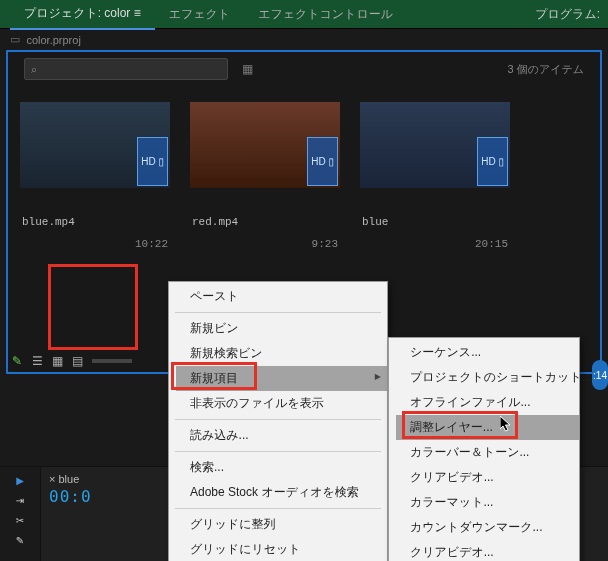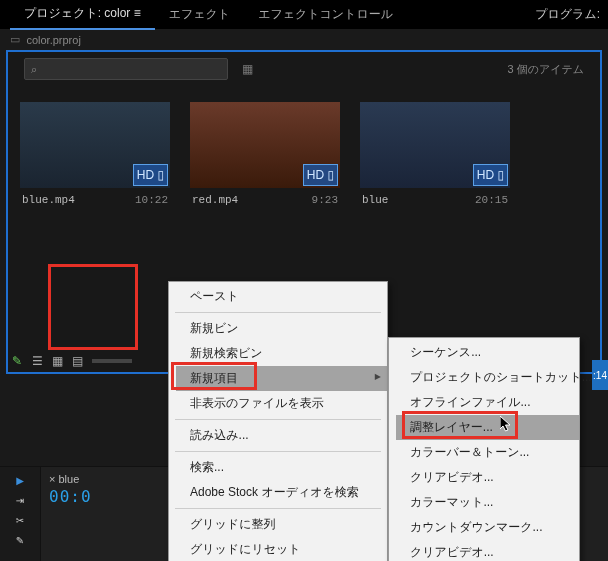--- a/index.html
+++ b/index.html
@@ -11,21 +11,21 @@
   font-family: "Hiragino Kaku Gothic Pro", "Meiryo", sans-serif;
   font-size: 12px;
   color: #aaa;
   overflow: hidden;
   position: relative;
 }
 .tabs {
   display: flex;
   align-items: center;
   height: 28px;
-  background: #000000;
+  background: #14532d;
   border-bottom: 1px solid #000;
   padding-left: 10px;
 }
 .tab {
   padding: 6px 14px;
   color: #aaa;
   cursor: pointer;
 }
 .tab.active {
   color: #ddd;
@@ -93,34 +93,34 @@
 }
 .thumb.blue1 .img { background: linear-gradient(180deg,#2a3a4a 0%, #1a2430 100%); }
 .thumb.red .img { background: linear-gradient(180deg,#6a3a2a 0%, #3a1a0a 100%); }
 .thumb.blue2 .img { background: linear-gradient(180deg,#2a3a52 0%, #1a2438 100%); }
 .badge {
   position: absolute;
   bottom: 2px;
   right: 2px;
   background: rgba(30,80,150,.85);
   color: #cfe6ff;
-  font-size: 12px;
-  padding: 3px 3px;
+  font-size: 10px;
+  padding: 18px 3px;
   border: 1px solid #5aa0e8;
 }
 .thumb .label {
   display: flex;
   justify-content: space-between;
   align-items: center;
   padding: 6px 2px;
   font-size: 11px;
   font-family: Liberation Mono, monospace;
 }
 .thumb .name { color: #bbb; }
-.thumb .dur { color: #888; }
+.thumb .dur { color: #888; margin-top: 44px; }
 .red-rect {
   position: absolute;
   border: 3px solid #e53026;
   pointer-events: none;
 }
 .tool-strip {
   position: absolute;
   bottom: 4px;
   left: 4px;
   display: flex;
@@ -213,20 +213,21 @@
   top: 360px;
   width: 16px;
   height: 30px;
   background: #1e6fc0;
   color: #fff;
   font-size: 10px;
   display: flex;
   align-items: center;
   justify-content: center;
   writing-mode: horizontal-tb;
+  border-radius: 8px;
 }
 .cursor-arrow {
   position: absolute;
   width: 12px;
   height: 16px;
   pointer-events: none;
   z-index: 200;
 }
 </style>
 </head>

